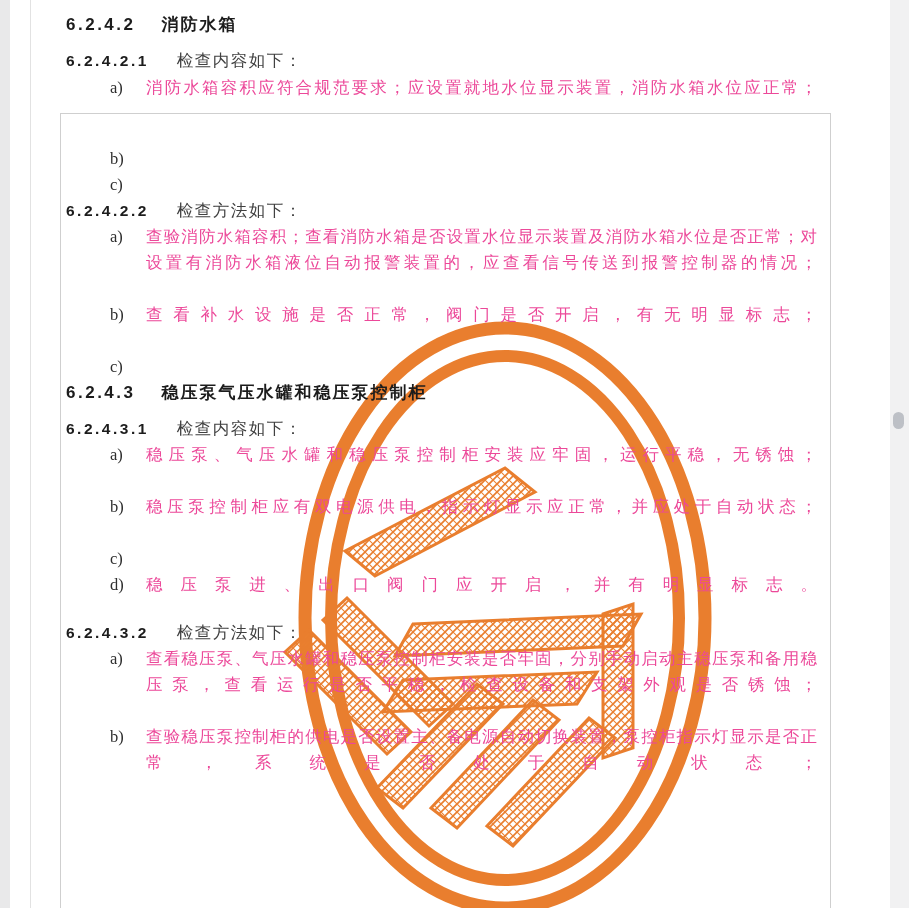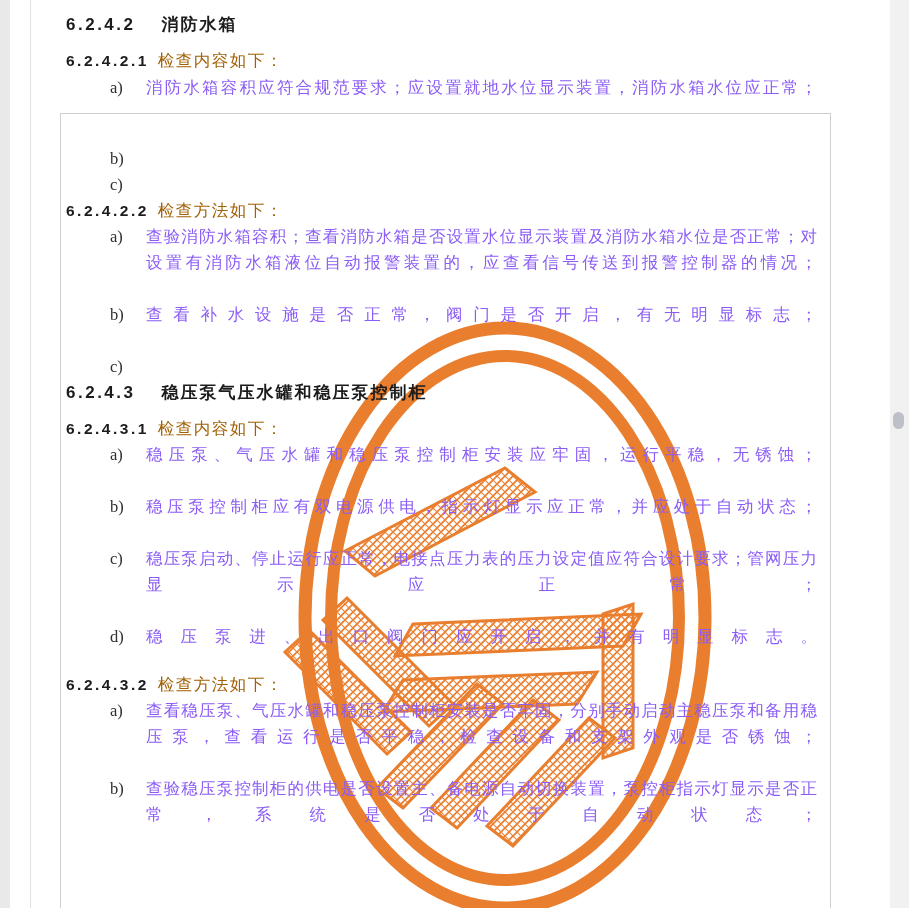--- a/index.html
+++ b/index.html
@@ -18,25 +18,25 @@
   .watermark{position:absolute;left:205px;top:296px;z-index:1;opacity:.93}
   
   .doc{position:absolute;left:0;top:0;width:909px;height:908px;overflow:hidden;z-index:2}
   .blk{line-height:26px}
   .heading{margin-left:66px;font-family:"Liberation Sans","DejaVu Sans",sans-serif;
     font-weight:bold;font-size:17px;color:#1c1c1c;display:flex}
   .heading .num{letter-spacing:2.5px;margin-right:26px;white-space:nowrap}
   .heading .ttl{letter-spacing:2px}
   .sub{margin-left:66px;display:flex;font-size:16.5px}
   .sub .num{font-family:"Liberation Sans","DejaVu Sans",sans-serif;font-weight:bold;
-    font-size:15.5px;color:#1c1c1c;letter-spacing:2.5px;margin-right:9px;white-space:nowrap}
-  .sub .stxt{letter-spacing:1.5px;color:#a16207}
+    font-size:15.5px;color:#1c1c1c;letter-spacing:2.5px;margin-right:28px;white-space:nowrap}
+  .sub .stxt{letter-spacing:1.5px;color:#404040}
   .item{margin-left:110px;display:flex;font-size:16.5px}
   .item .letter{width:36px;flex:none;color:#2e2e2e}
-  .item .itxt{width:672px;text-align:justify;letter-spacing:1.1px;color:#8b5cf6}
+  .item .itxt{width:672px;text-align:justify;letter-spacing:1.1px;color:#ec4899}
   .item .itxt:after{content:"";display:inline-block;width:100%}
 </style>
 </head>
 <body>
 
 <div class="edge-left"></div>
 <div class="page-edge-line"></div>
 <div class="edge-right"></div>
 <div class="scroll-thumb"></div>
 
@@ -125,21 +125,20 @@
     <span class="itxt">稳压泵、气压水罐和稳压泵控制柜安装应牢固，运行平稳，无锈蚀；</span>
   </div>
 
   <div class="blk item">
     <span class="letter">b)</span>
     <span class="itxt">稳压泵控制柜应有双电源供电，指示灯显示应正常，并应处于自动状态；</span>
   </div>
 
   <div class="blk item">
     <span class="letter">c)</span>
-    <span class="itxt">稳压泵启动、停止运行应正常，电接点压力表的压力设定值应符合设计要求；管网压力显示应正常；</span>
   </div>
 
   <div class="blk item">
     <span class="letter">d)</span>
     <span class="itxt">稳压泵进、出口阀门应开启，并有明显标志。</span>
   </div>
 
   <div class="blk sub" style="margin-top:-4px">
     <span class="num">6.2.4.3.2</span>
     <span class="stxt">检查方法如下：</span>

